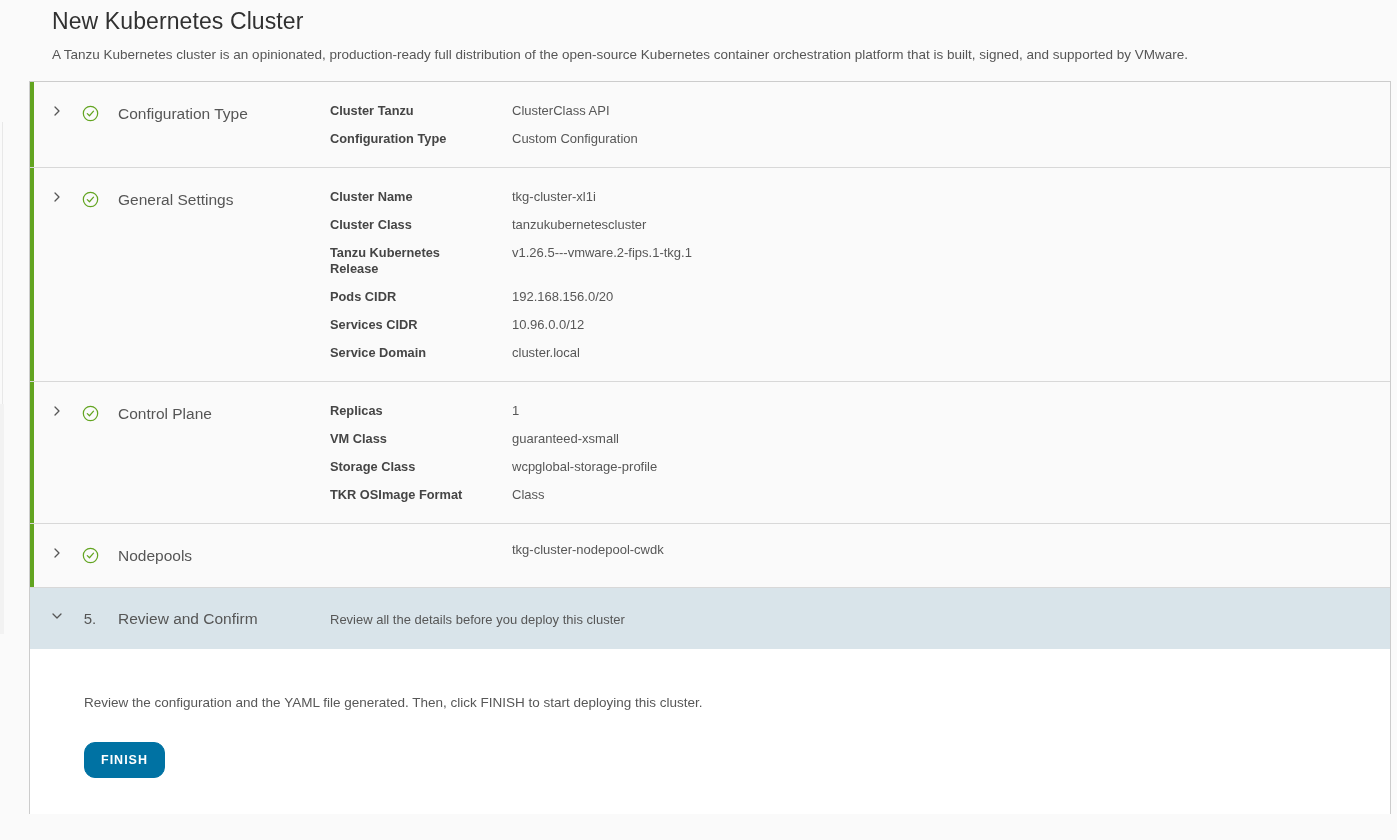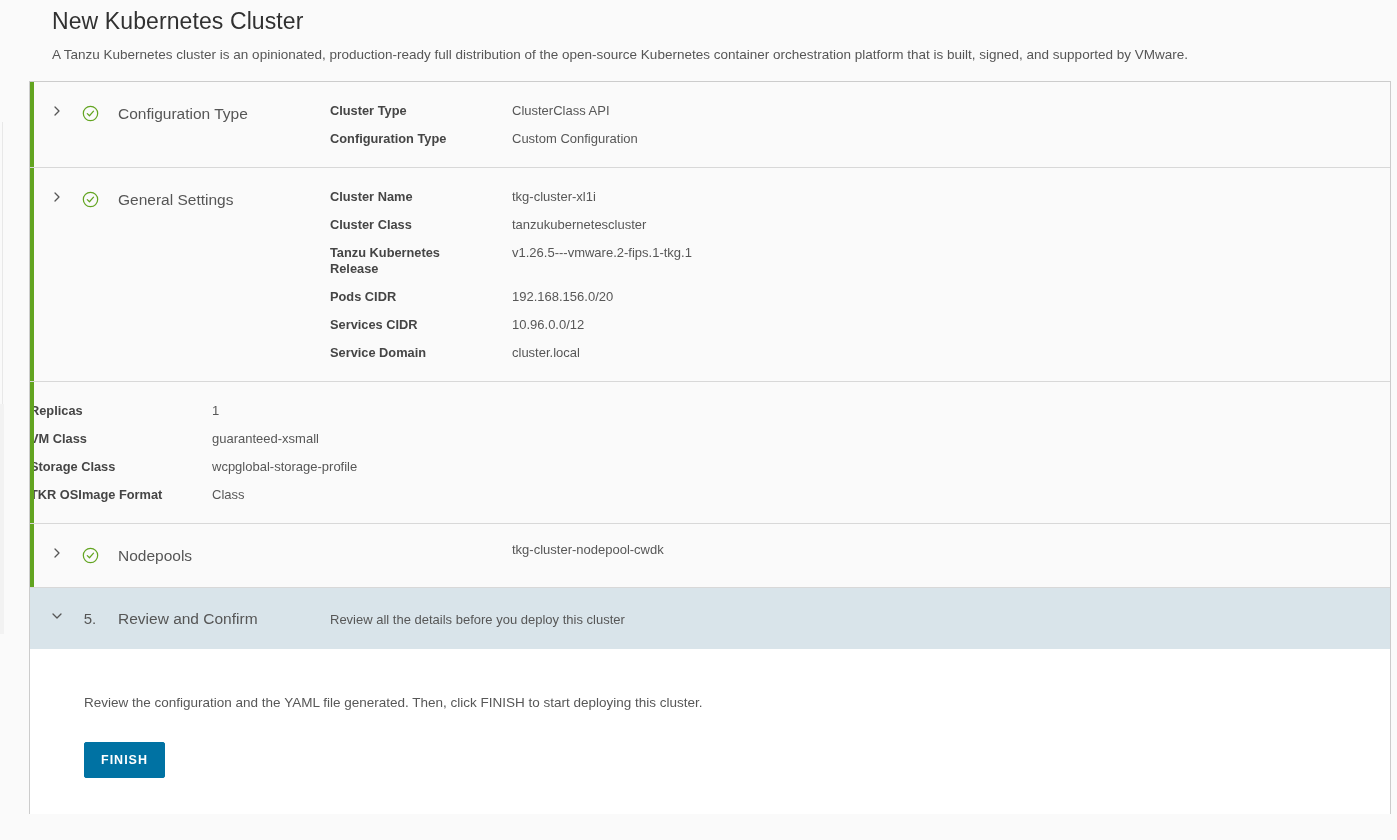--- a/index.html
+++ b/index.html
@@ -199,21 +199,21 @@
     color: #ffffff;
     border: 1px solid #0072a3;
     font-family: "Liberation Sans", sans-serif;
     font-size: 12.5px;
     font-weight: bold;
     letter-spacing: 1px;
     padding: 0 16px;
     height: 36px;
     line-height: 34px;
     cursor: pointer;
-    border-radius: 2px;
+    border-radius: 11px;
   }
 </style>
 </head>
 <body>
 
 <div class="page">
 
   <div class="left-edge-rule"></div>
   <div class="left-edge-rule2"></div>
 
@@ -234,21 +234,21 @@
         <span class="status-ico">
           <svg width="17" height="17" viewBox="0 0 18 18">
               <circle cx="9" cy="9" r="7.6" fill="none" stroke="#62a420" stroke-width="1.3"></circle>
               <path d="M5.6 9.1l2.3 2.3 4.3-4.9" fill="none" stroke="#62a420" stroke-width="1.3" stroke-linecap="round" stroke-linejoin="round"></path>
             </svg>
         </span>
         <span class="step-title">Configuration Type</span>
       </div>
       <div class="step-body">
         <div class="kv">
-          <div class="kv-label">Cluster Type</div>
+          <div class="kv-label">Cluster Tanzu</div>
           <div class="kv-value">ClusterClass API</div>
         </div>
         <div class="kv">
           <div class="kv-label">Configuration Type</div>
           <div class="kv-value">Custom Configuration</div>
         </div>
       </div>
     </div>
 
     <div class="step complete">
@@ -288,53 +288,67 @@
           <div class="kv-value">10.96.0.0/12</div>
         </div>
         <div class="kv">
           <div class="kv-label">Service Domain</div>
           <div class="kv-value">cluster.local</div>
         </div>
       </div>
     </div>
 
     <div class="step complete">
-      <div class="step-body">
-        <div class="kv">
-          <div class="kv-label">Replicas</div>
-          <div class="kv-value">1</div>
-        </div>
-        <div class="kv">
-          <div class="kv-label">VM Class</div>
-          <div class="kv-value">guaranteed-xsmall</div>
-        </div>
-        <div class="kv">
-          <div class="kv-label">Storage Class</div>
-          <div class="kv-value">wcpglobal-storage-profile</div>
-        </div>
-        <div class="kv">
-          <div class="kv-label">TKR OSImage Format</div>
-          <div class="kv-value">Class</div>
-        </div>
-      </div>
-    </div>
-
-    <div class="step complete">
       <div class="step-head">
         <span class="chev">
           <svg width="12" height="12" viewBox="0 0 12 12">
               <path d="M4 2l4 4-4 4" fill="none" stroke="#565656" stroke-width="1.3" stroke-linecap="round" stroke-linejoin="round"></path>
             </svg>
         </span>
         <span class="status-ico">
           <svg width="17" height="17" viewBox="0 0 18 18">
               <circle cx="9" cy="9" r="7.6" fill="none" stroke="#62a420" stroke-width="1.3"></circle>
               <path d="M5.6 9.1l2.3 2.3 4.3-4.9" fill="none" stroke="#62a420" stroke-width="1.3" stroke-linecap="round" stroke-linejoin="round"></path>
             </svg>
         </span>
+        <span class="step-title">Control Plane</span>
+      </div>
+      <div class="step-body">
+        <div class="kv">
+          <div class="kv-label">Replicas</div>
+          <div class="kv-value">1</div>
+        </div>
+        <div class="kv">
+          <div class="kv-label">VM Class</div>
+          <div class="kv-value">guaranteed-xsmall</div>
+        </div>
+        <div class="kv">
+          <div class="kv-label">Storage Class</div>
+          <div class="kv-value">wcpglobal-storage-profile</div>
+        </div>
+        <div class="kv">
+          <div class="kv-label">TKR OSImage Format</div>
+          <div class="kv-value">Class</div>
+        </div>
+      </div>
+    </div>
+
+    <div class="step complete">
+      <div class="step-head">
+        <span class="chev">
+          <svg width="12" height="12" viewBox="0 0 12 12">
+              <path d="M4 2l4 4-4 4" fill="none" stroke="#565656" stroke-width="1.3" stroke-linecap="round" stroke-linejoin="round"></path>
+            </svg>
+        </span>
+        <span class="status-ico">
+          <svg width="17" height="17" viewBox="0 0 18 18">
+              <circle cx="9" cy="9" r="7.6" fill="none" stroke="#62a420" stroke-width="1.3"></circle>
+              <path d="M5.6 9.1l2.3 2.3 4.3-4.9" fill="none" stroke="#62a420" stroke-width="1.3" stroke-linecap="round" stroke-linejoin="round"></path>
+            </svg>
+        </span>
         <span class="step-title">Nodepools</span>
       </div>
       <div class="step-body nodepool-only">
         <div class="kv">
           <div class="kv-label"></div>
           <div class="kv-value">tkg-cluster-nodepool-cwdk</div>
         </div>
       </div>
     </div>
 

